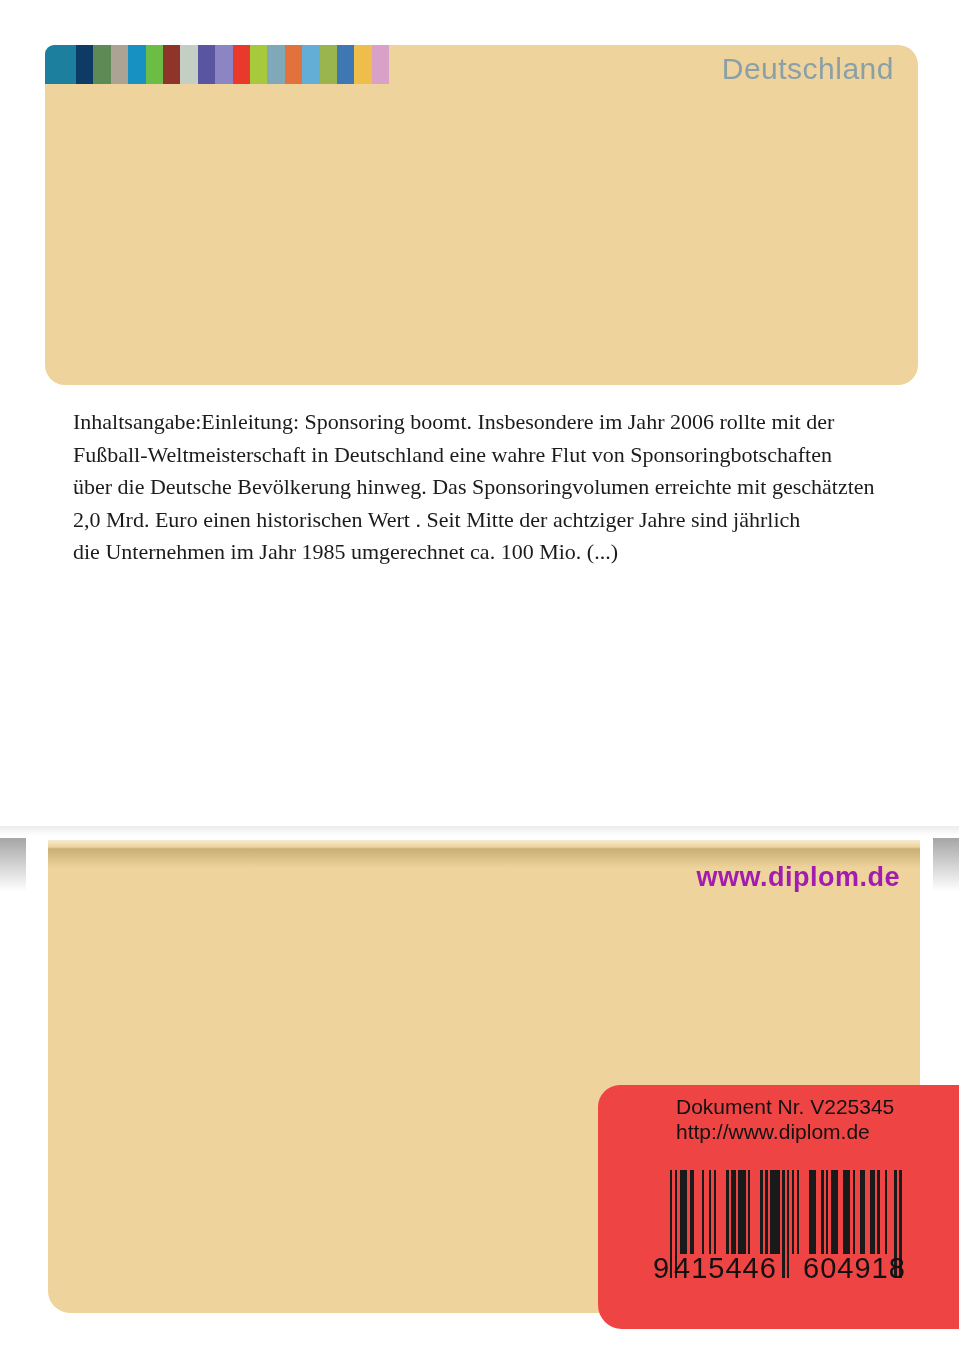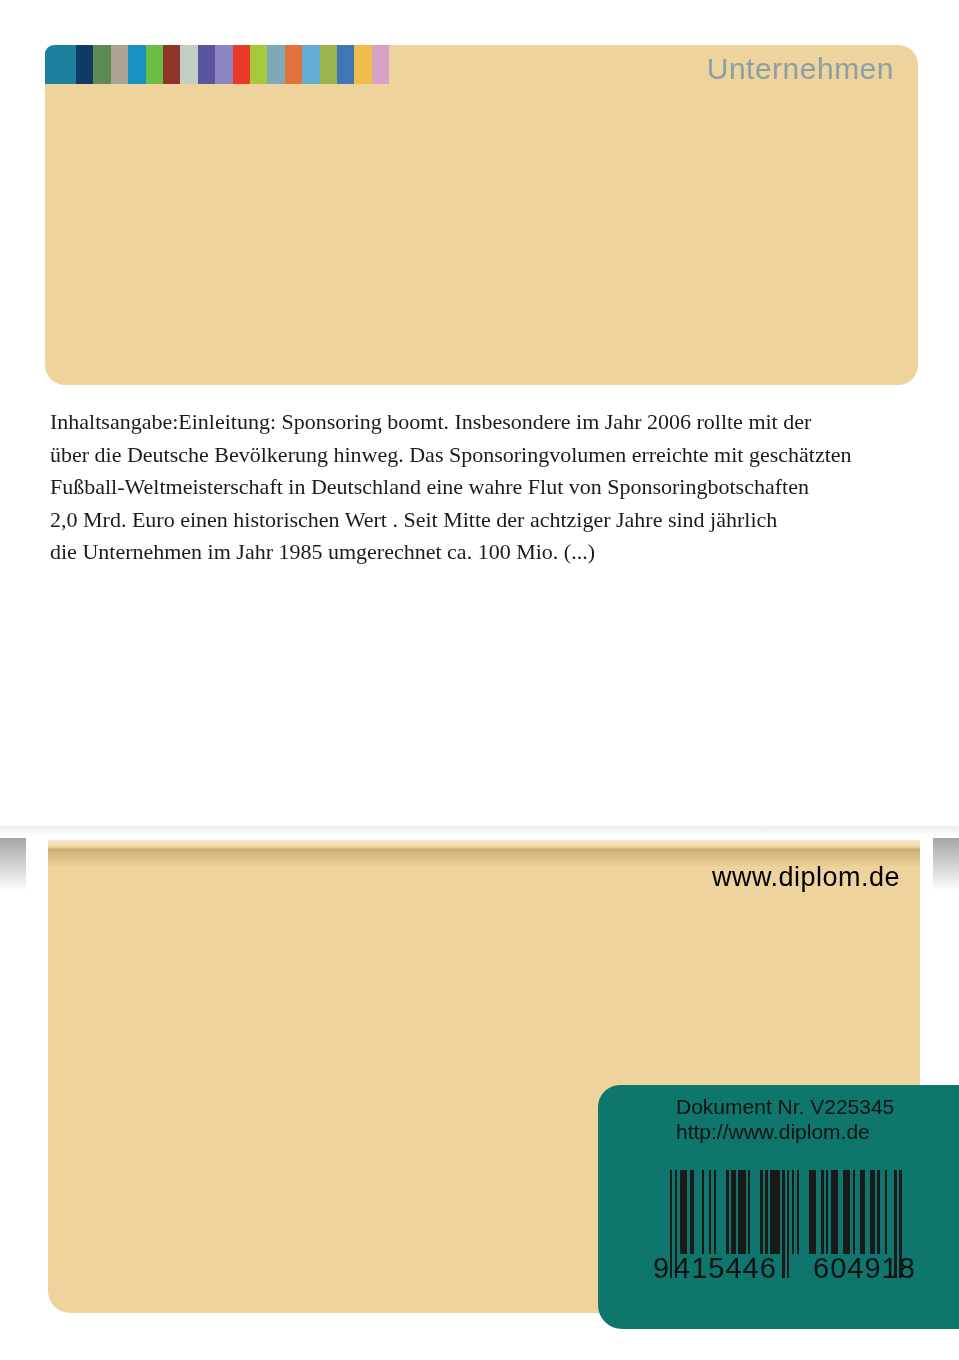--- a/index.html
+++ b/index.html
@@ -16,21 +16,21 @@
     position:absolute;right:24px;top:7px;
     font-size:30px;color:#8ba0a6;letter-spacing:.5px;
   }
   .stripes{position:absolute;left:0;top:0;height:40px;width:420px;}
   .stripe{
     position:absolute;top:0;width:31px;height:39px;
     border-radius:9px 0 0 0;
   }
   
   .abstract{
-    position:absolute;left:50px;top:406px;width:870px;
+    position:absolute;left:73px;top:406px;width:870px;
     font-family:"Liberation Serif",serif;font-size:22px;line-height:32.5px;
     color:#1b1b1b;
   }
   .abstract div{white-space:nowrap;}
   
   .page-split{
     position:absolute;left:0;top:826px;width:959px;height:10px;
     background:linear-gradient(to bottom, #ececec, #ffffff);
   }
   .curl-left{
@@ -48,45 +48,45 @@
   }
   .card-top-shade{
     position:absolute;left:0;top:0;width:100%;height:28px;
     background:linear-gradient(to bottom,
       rgba(255,255,255,.55) 0px, rgba(255,255,255,0) 7px,
       rgba(115,88,28,.30) 9px, rgba(115,88,28,0) 28px);
     border-radius:0 0 0 0;pointer-events:none;
   }
   .website-label{
     position:absolute;right:20px;top:22px;
-    font-size:27px;font-weight:normal;color:#000000;letter-spacing:.5px;
+    font-size:27px;font-weight:bold;color:#a21caf;letter-spacing:.5px;
   }
   
   .info-box{
     position:absolute;left:598px;top:1085px;width:361px;height:244px;
-    background:#0f766e;border-radius:22px 0 0 24px;
+    background:#ef4444;border-radius:22px 0 0 24px;
   }
   .info-lines{
     position:absolute;left:78px;top:9px;
     font-size:21px;line-height:25px;color:#121212;
   }
   .barcode{
     position:absolute;left:72px;top:85px;width:240px;height:120px;
   }
   .bars{display:flex;align-items:flex-start;}
   .bc-mod{flex:0 0 auto;width:2.45px;height:84px;}
   .bc-mod.bar{background:#1a1a1a;}
   .bc-mod.tall{height:108px;}
   .bc-digits{
     position:absolute;top:82px;left:0;width:100%;height:34px;
     font-size:29px;color:#111;
   }
   .bc-d9{position:absolute;left:-17px;top:0;}
   .bc-g1{position:absolute;left:4px;top:0;letter-spacing:1px;}
-  .bc-g2{position:absolute;left:143px;top:0;letter-spacing:1px;}
+  .bc-g2{position:absolute;left:133px;top:0;letter-spacing:1px;}
 </style>
 </head>
 <body>
 
 <div class="page">
 
   <div class="top-card">
     <div class="stripes">
         <div class="stripe" style="left: 0px; background: rgb(29, 127, 158); z-index: 100;"></div>
         <div class="stripe" style="left: 17.4px; background: rgb(14, 58, 102); z-index: 99;"></div>
@@ -101,27 +101,27 @@
         <div class="stripe" style="left: 174px; background: rgb(232, 57, 43); z-index: 90;"></div>
         <div class="stripe" style="left: 191.4px; background: rgb(167, 201, 60); z-index: 89;"></div>
         <div class="stripe" style="left: 208.8px; background: rgb(127, 168, 184); z-index: 88;"></div>
         <div class="stripe" style="left: 226.2px; background: rgb(226, 113, 60); z-index: 87;"></div>
         <div class="stripe" style="left: 243.6px; background: rgb(98, 174, 214); z-index: 86;"></div>
         <div class="stripe" style="left: 261px; background: rgb(154, 181, 78); z-index: 85;"></div>
         <div class="stripe" style="left: 278.4px; background: rgb(63, 119, 180); z-index: 84;"></div>
         <div class="stripe" style="left: 295.8px; background: rgb(238, 189, 74); z-index: 83;"></div>
         <div class="stripe" style="left: 313.2px; background: rgb(217, 160, 200); z-index: 82;"></div>
       </div>
-    <div class="category-label">Unternehmen</div>
+    <div class="category-label">Deutschland</div>
   </div>
 
   <div class="abstract">
     <div>Inhaltsangabe:Einleitung: Sponsoring boomt. Insbesondere im Jahr 2006 rollte mit der</div>
+    <div>Fußball-Weltmeisterschaft in Deutschland eine wahre Flut von Sponsoringbotschaften</div>
     <div>über die Deutsche Bevölkerung hinweg. Das Sponsoringvolumen erreichte mit geschätzten</div>
-    <div>Fußball-Weltmeisterschaft in Deutschland eine wahre Flut von Sponsoringbotschaften</div>
     <div>2,0 Mrd. Euro einen historischen Wert . Seit Mitte der achtziger Jahre sind jährlich</div>
     <div>die Unternehmen im Jahr 1985 umgerechnet ca. 100 Mio. (...)</div>
   </div>
 
   <div class="page-split"></div>
   <div class="curl-left"></div>
   <div class="curl-right"></div>
 
   <div class="bottom-card">
     <div class="card-top-shade"></div>

